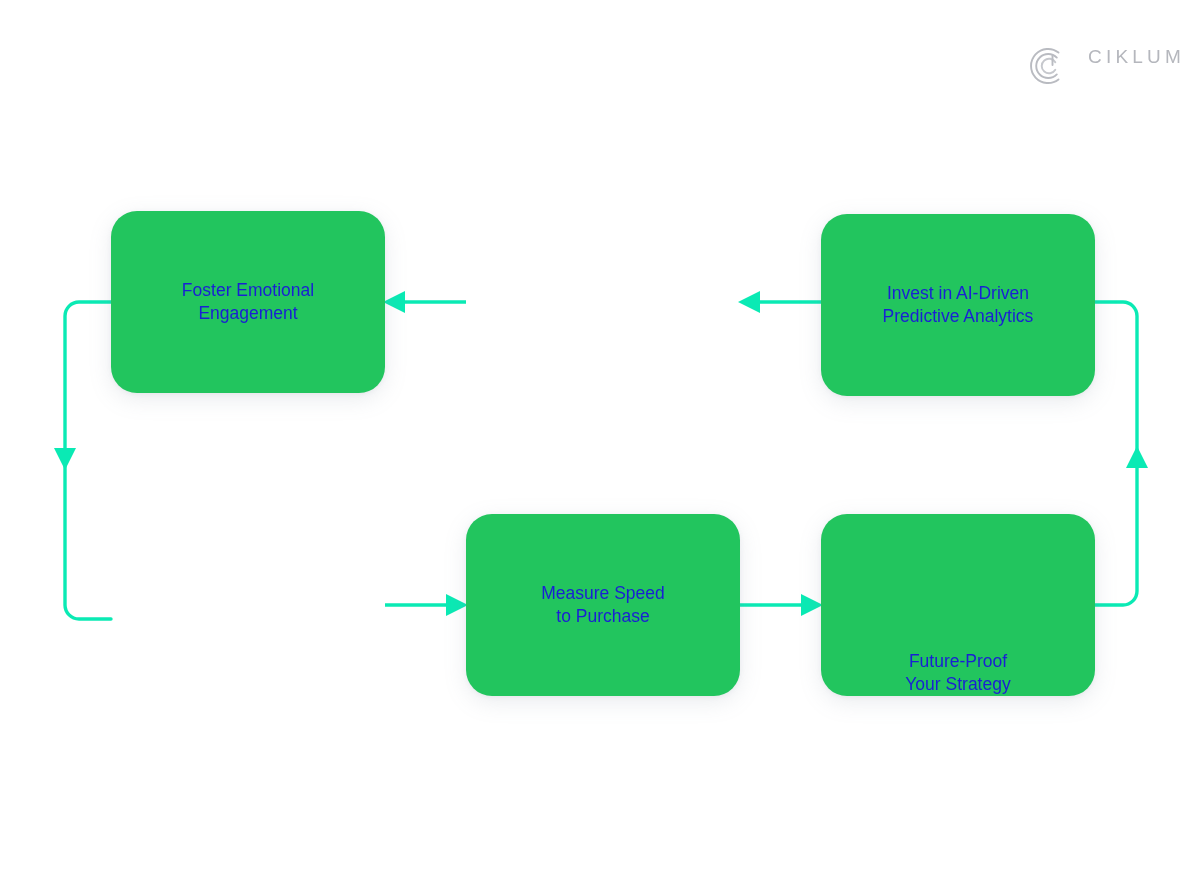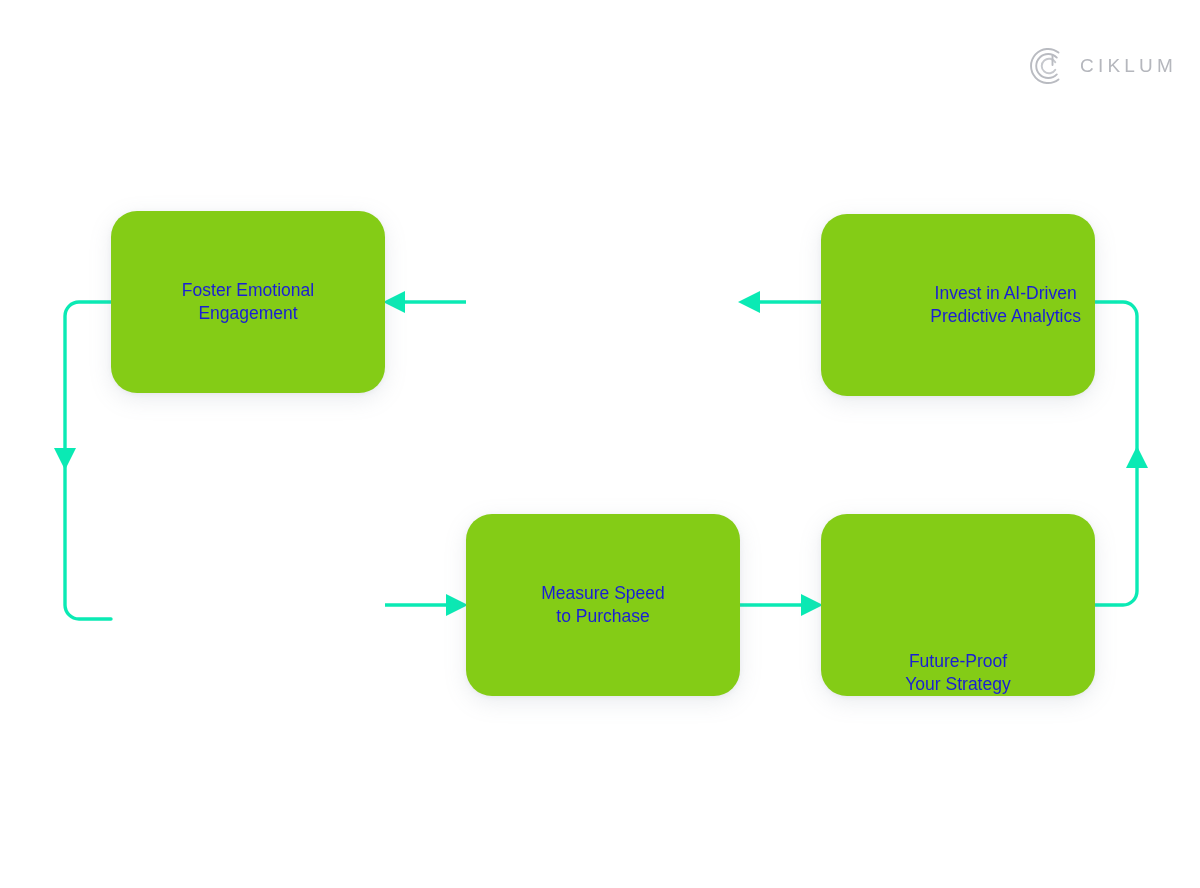--- a/index.html
+++ b/index.html
@@ -22,22 +22,22 @@
     width: 1200px;
     height: 888px;
   }
 
   
   .brand {
     position: absolute;
     left: 1028px;
     top: 46px;
     display: flex;
-    align-items: center;
-    gap: 12px;
+    align-items: flex-start;
+    gap: 20px;
   }
   .brand-mark {
     width: 40px;
     height: 40px;
     display: block;
   }
   .brand-name {
     font-size: 19px;
     letter-spacing: 4.2px;
     color: #b5b7bd;
@@ -52,21 +52,21 @@
     left: 0;
     top: 0;
     width: 1200px;
     height: 888px;
     pointer-events: none;
   }
 
   
   .card {
     position: absolute;
-    background: #84cc16;
+    background: #22c55e;
     border-radius: 26px;
     box-shadow: 0 6px 22px rgba(130, 140, 160, 0.17),
                 0 1px 4px rgba(130, 140, 160, 0.10);
     display: flex;
     align-items: center;
     justify-content: center;
     box-sizing: border-box;
     z-index: 2;
   }
   .card-label {
@@ -76,21 +76,21 @@
     text-align: center;
     font-family: "Liberation Sans", sans-serif;
     font-weight: 400;
     white-space: pre-line;
     padding: 0 14px;
   }
 
   
   #card-1 { left: 111px; top: 211px; width: 274px; height: 182px; }
   #card-2 { left: 466px; top: 211px; width: 274px; height: 182px; }
-  #card-3 { left: 821px; top: 214px; width: 274px; height: 182px; justify-content: flex-end; }
+  #card-3 { left: 821px; top: 214px; width: 274px; height: 182px; }
   #card-4 { left: 111px; top: 514px; width: 274px; height: 182px; }
   #card-5 { left: 466px; top: 514px; width: 274px; height: 182px; }
   #card-6 { left: 821px; top: 514px; width: 274px; height: 182px; align-items: flex-end; }
 </style>
 </head>
 <body>
 
 <div id="canvas">
 
   <div class="brand">

